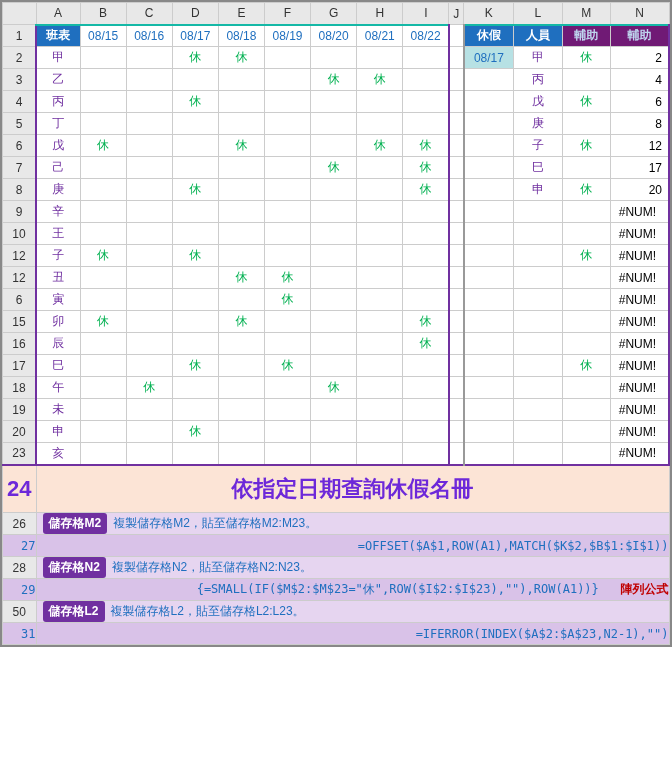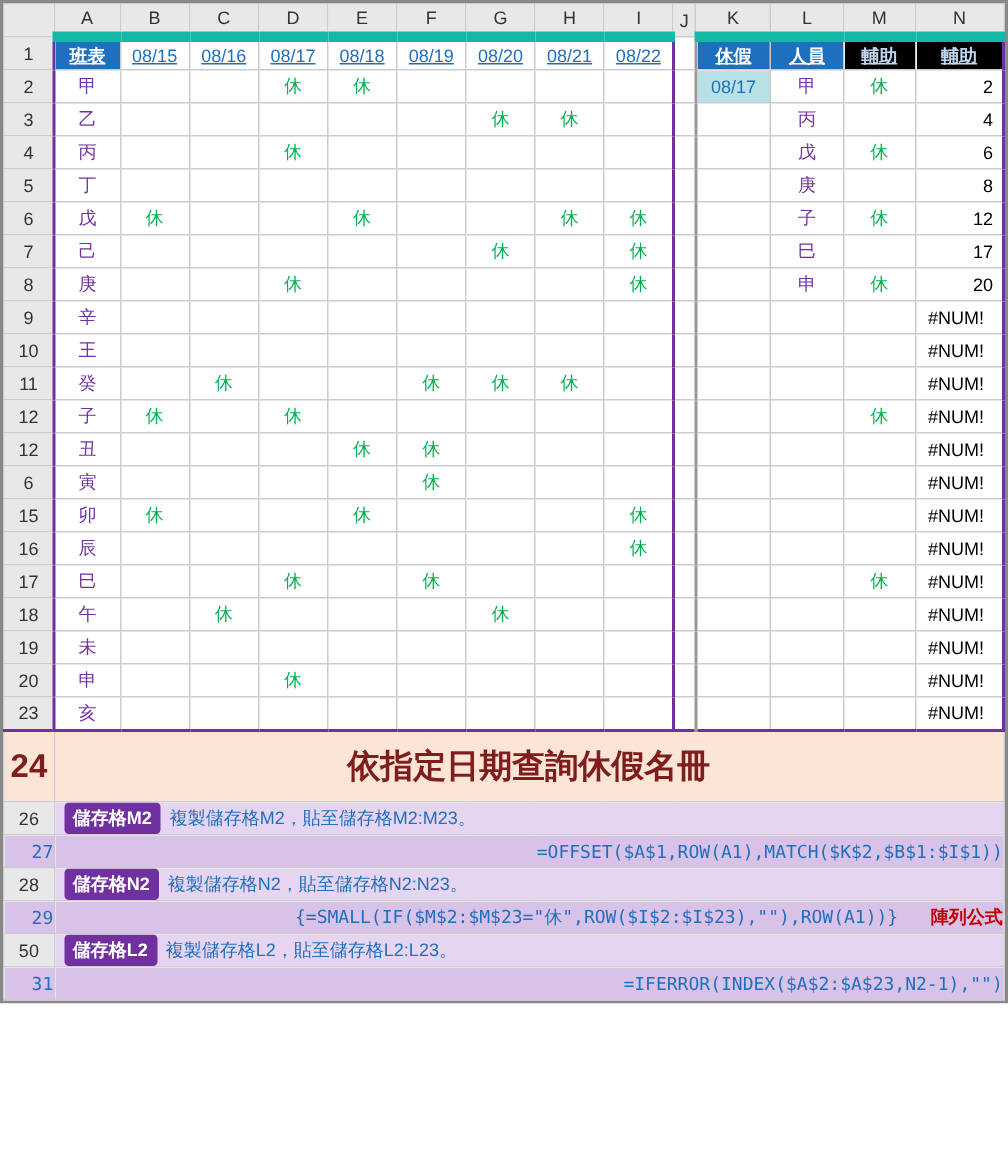--- a/index.html
+++ b/index.html
@@ -3,37 +3,37 @@
 <meta charset="utf-8">
 <style>
 * { margin: 0; padding: 0; box-sizing: border-box; }
 body { font-family: Arial, "Microsoft JhengHei", sans-serif; font-size: 12px; background: #fff; width: 672px; }
 .wrap { border: 2px solid #888; width: 672px; }
 table { border-collapse: collapse; width: 100%; table-layout: fixed; }
 th, td { border: 1px solid #ccc; height: 22px; text-align: center; vertical-align: middle; overflow: hidden; white-space: nowrap; }
 .col-hdr { background: #e8e8e8; color: #333; font-weight: normal; }
 .row-hdr { background: #e8e8e8; color: #333; text-align: center; width: 32px; }
 .hdr-blue { background: #1f6fbf; color: #fff; font-weight: bold; }
-.hdr-gray { background: #000000; color: #bfd6ef; font-weight: bold; }
+.hdr-gray { background: #701a75; color: #bfd6ef; font-weight: bold; }
 .date-link { color: #1f6fbf; }
 .name-purp { color: #7030a0; }
 .rest { color: #00b050; }
 .cyan-bg { background: #b7e1e4; }
 .err { color: #000; text-align: center; padding-right: 4px; }
 .num { text-align: right; padding-right: 6px; }
-.title-row td { background: #fce4d6; color: #7f1d1d; font-size: 22px; font-weight: bold; height: 48px; border-top: 2px solid #7030a0; }
+.title-row td { background: #fce4d6; color: #6d28d9; font-size: 22px; font-weight: bold; height: 48px; border-top: 2px solid #7030a0; }
 .formula-hdr { background: #e6d5f0; }
 .badge { display: inline-block; background: #7030a0; color: #fff; padding: 2px 6px; border-radius: 3px; font-weight: bold; margin-right: 6px; }
 .formula-hdr-txt { color: #1f6fbf; text-align: left; padding-left: 6px; }
 .formula-row td { background: #d9c2e8; color: #1f6fbf; text-align: right; padding-left: 6px; font-family: Consolas, monospace; }
 .formula-row .red { color: #c00000; font-weight: bold; font-family: "Microsoft JhengHei"; }
 .sep-col { border-left: 2px solid #999; border-right: 2px solid #999; background: #fff; }
 .thick-l { border-left: 2px solid #7030a0; }
 .thick-r { border-right: 2px solid #7030a0; }
-.thick-t { border-top: 7px solid #14b8a6; text-decoration: underline; }
+.thick-t { border-top: 2px solid #14b8a6; }
 .thick-b { border-bottom: 2px solid #7030a0; }
 .corner { background: #e8e8e8; }
 </style>
 </head>
 <body>
 
 <div class="wrap">
 <table id="grid">
       <colgroup>
         <col style="width:32px">
@@ -234,37 +234,20 @@
           <td></td>
           <td></td>
           <td class="thick-r"></td>
           <td class="sep-col"></td>
           <td class="thick-l"></td>
           <td></td>
           <td></td>
           <td class="err thick-r">#NUM!</td>
         </tr>
         <tr>
-          <td class="row-hdr">11</td>
-          <td class="name-purp thick-l">癸</td>
-          <td></td>
-          <td class="rest">休</td>
-          <td></td>
-          <td></td>
-          <td class="rest">休</td>
-          <td class="rest">休</td>
-          <td class="rest">休</td>
-          <td class="thick-r"></td>
-          <td class="sep-col"></td>
-          <td class="thick-l"></td>
-          <td></td>
-          <td></td>
-          <td class="err thick-r">#NUM!</td>
-        </tr>
-        <tr>
           <td class="row-hdr">12</td>
           <td class="name-purp thick-l">子</td>
           <td class="rest">休</td>
           <td></td>
           <td class="rest">休</td>
           <td></td>
           <td></td>
           <td></td>
           <td></td>
           <td class="thick-r"></td>

